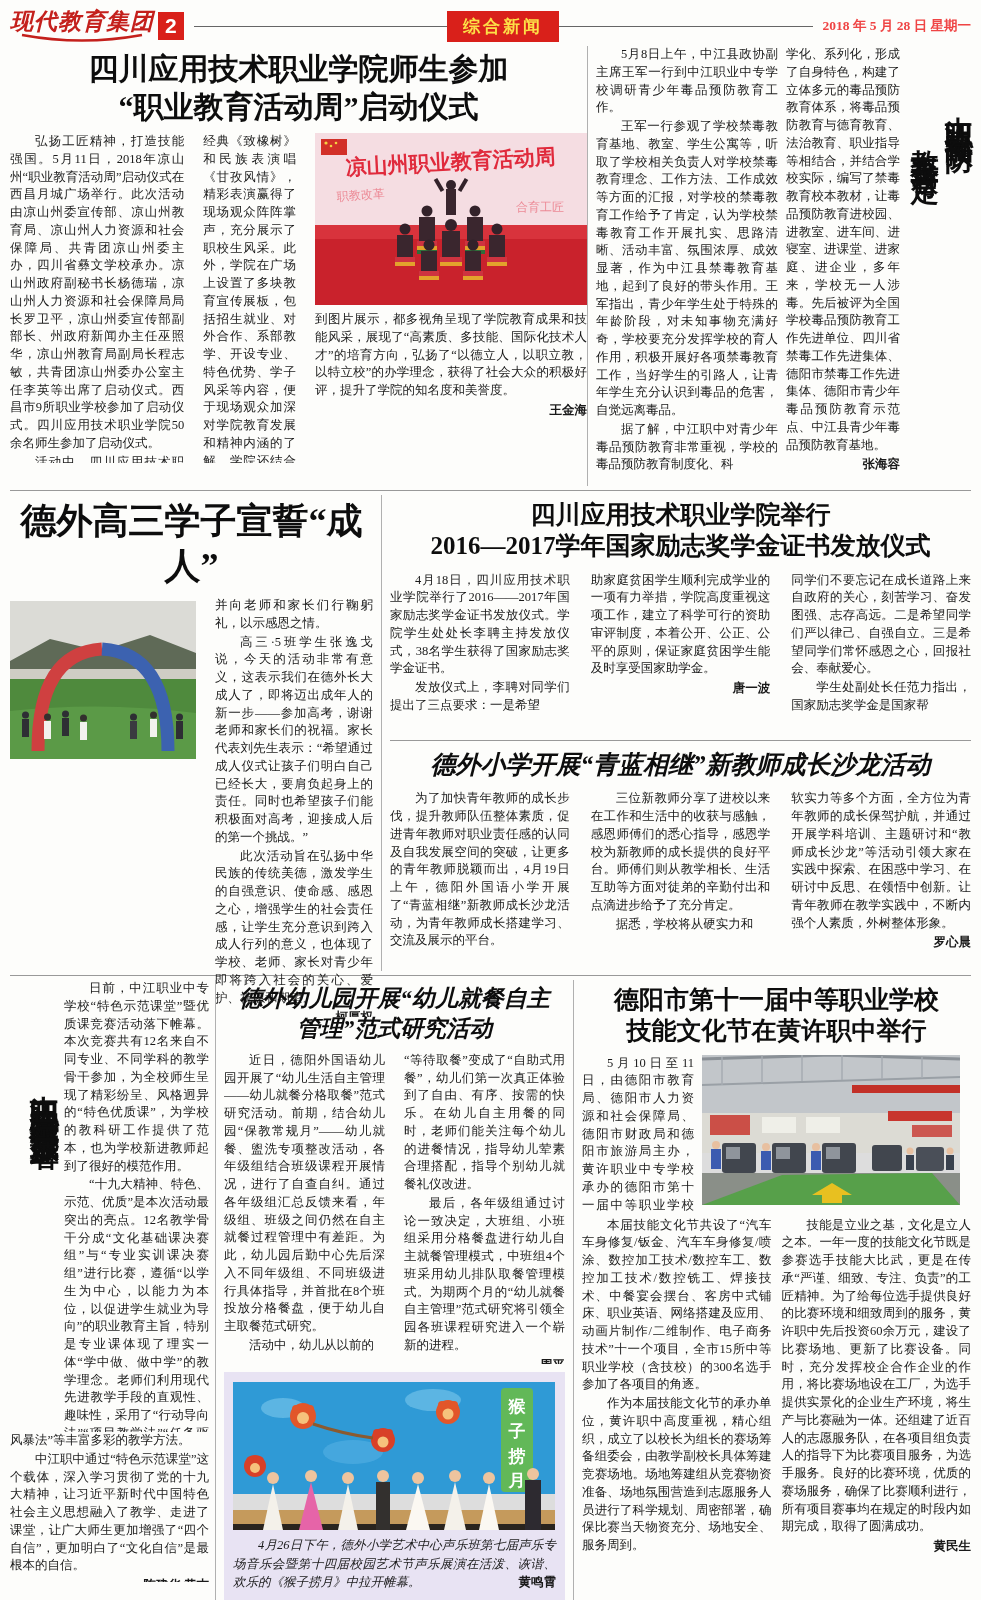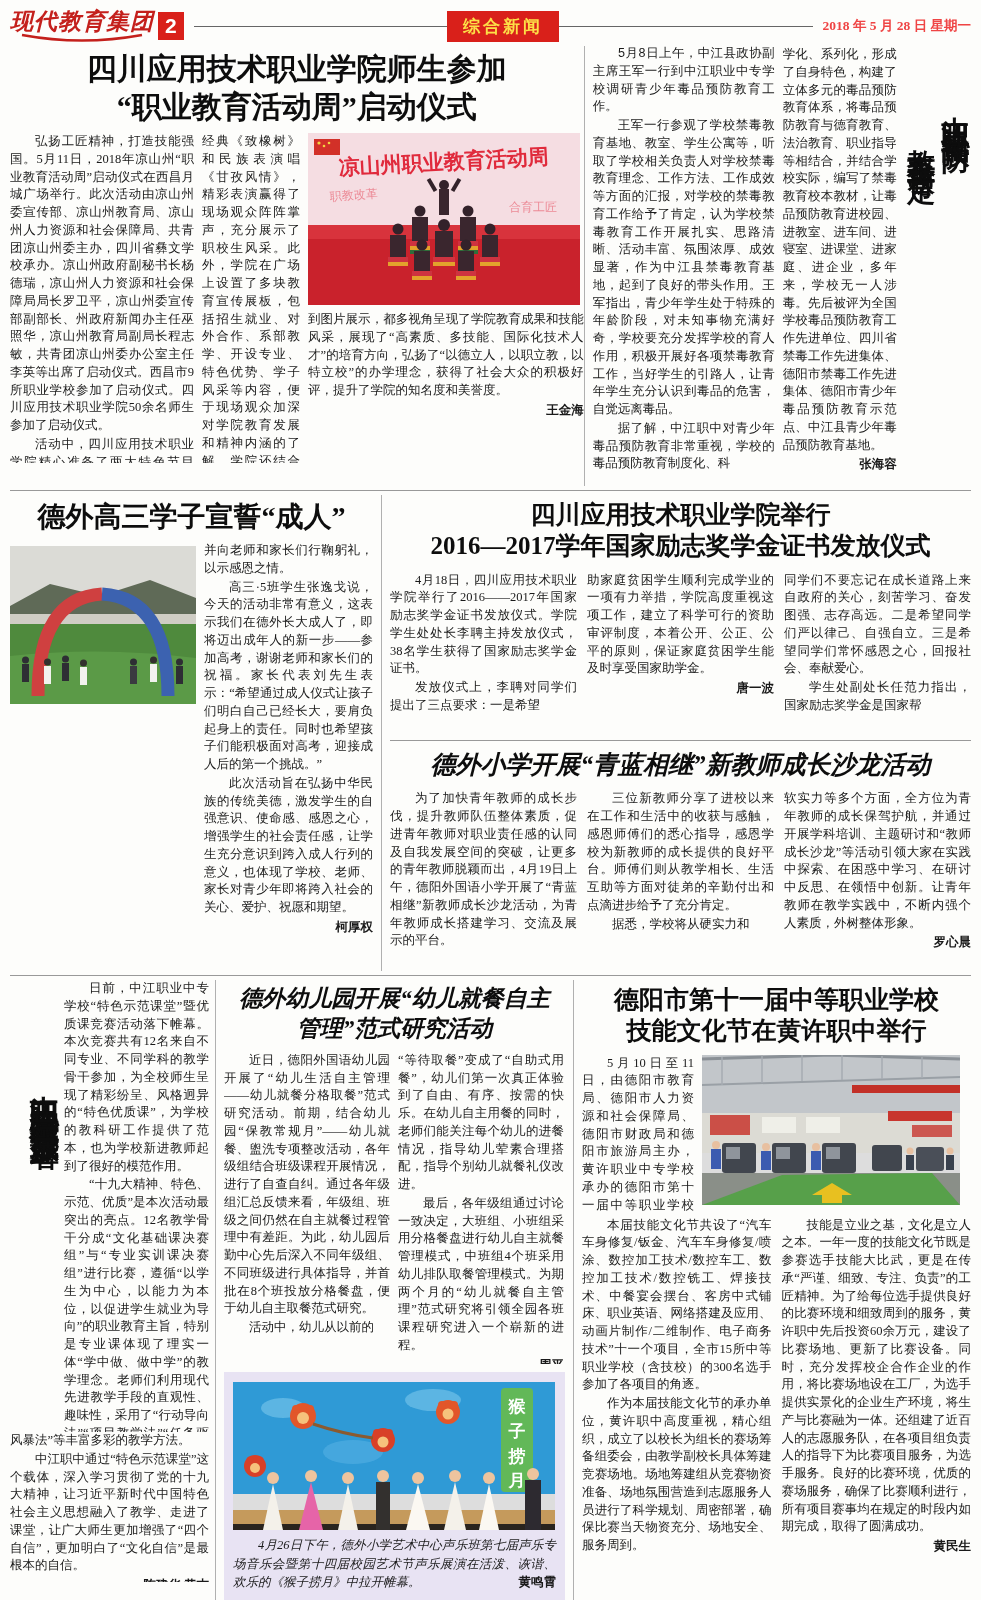--- a/index.html
+++ b/index.html
@@ -17,44 +17,44 @@
                  letter-spacing:3px;font-family:"Liberation Sans",sans-serif;}
   .mast-date{font-size:13.5px;color:#ef4444;margin-left:10px;font-weight:bold;white-space:nowrap;}
   
   .bd{overflow:hidden;}
   .bd p{margin:0 0 1px 0;text-indent:2em;text-align:justify;font-size:12.5px;line-height:1.42;}
   .bd p.cont{text-indent:0;}
   .by{text-align:right;font-weight:bold;font-size:12.5px;margin-top:2px;}
   .hl{font-weight:bold;text-align:center;line-height:1.25;margin:4px 0 8px 0;color:#0d0d0d;
       font-family:"Liberation Serif",serif;}
   .hl-script{font-style:italic;}
-  .colflex{display:flex;}
+  .colflex{display:flex;gap:11px;}
   .vline-r{border-right:1px solid #b0b0b0;}
   
   .row1{display:flex;height:440px;}
   .row2{display:flex;height:476px;border-top:1px solid #999;margin-top:4px;padding-top:4px;}
   .row3{display:flex;height:624px;border-top:1px solid #999;margin-top:4px;padding-top:4px;}
   
   .a1{width:578px;box-sizing:border-box;}
   .a1 .hl{font-size:30px;}
   .a1-c1{width:184px;}
   .a1-c2{width:98px;margin:0 8px;}
   .a1-right{flex:1;}
   .ph{display:block;background:#ddd;}
   
   .a2{flex:1;padding-left:8px;box-sizing:border-box;display:flex;}
-  .a2-c1{width:182px;font-family:Liberation Mono, monospace;}
+  .a2-c1{width:182px;}
   .a2-c2{width:114px;margin:0 8px;}
   .vtitle-wrap{flex:1;display:flex;justify-content:flex-end;padding-top:48px;}
   .vline{writing-mode:vertical-rl;font-weight:bold;font-size:28px;line-height:1.15;
          letter-spacing:4px;color:#0d0d0d;}
   .vline.off{margin-top:34px;margin-right:2px;}
   
   .a3{width:372px;padding-right:8px;box-sizing:border-box;}
-  .a3 .hl{font-size:28px;}
+  .a3 .hl{font-size:36px;}
   .a3-c1{width:186px;}
   .a3-c2{flex:1;margin-left:8px;}
   
   .rstack{flex:1;padding-left:8px;box-sizing:border-box;display:flex;flex-direction:column;}
   .a4{height:246px;border-bottom:1px solid #999;padding-bottom:4px;box-sizing:border-box;}
   .a4 .hl{font-size:25px;margin-bottom:10px;}
   .a5{flex:1;padding-top:4px;}
   .a5 .hl{font-size:25px;margin-bottom:10px;}
   .col3{flex:1;}
   .col3 + .col3{margin-left:10px;}

